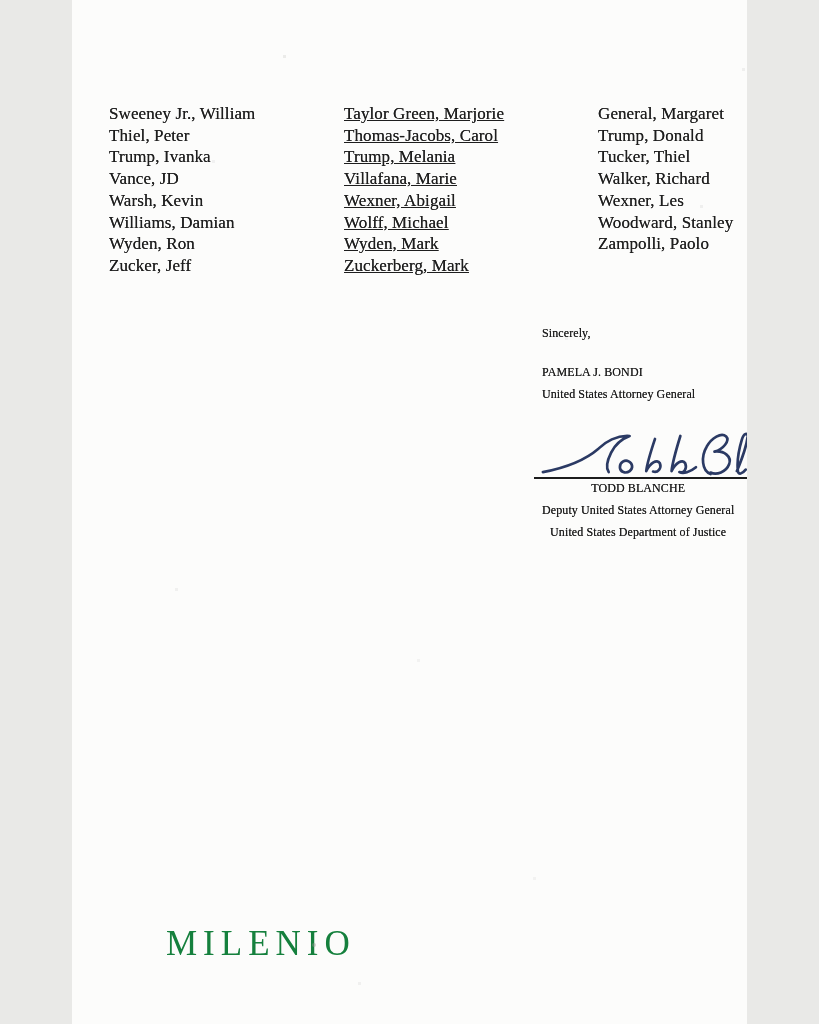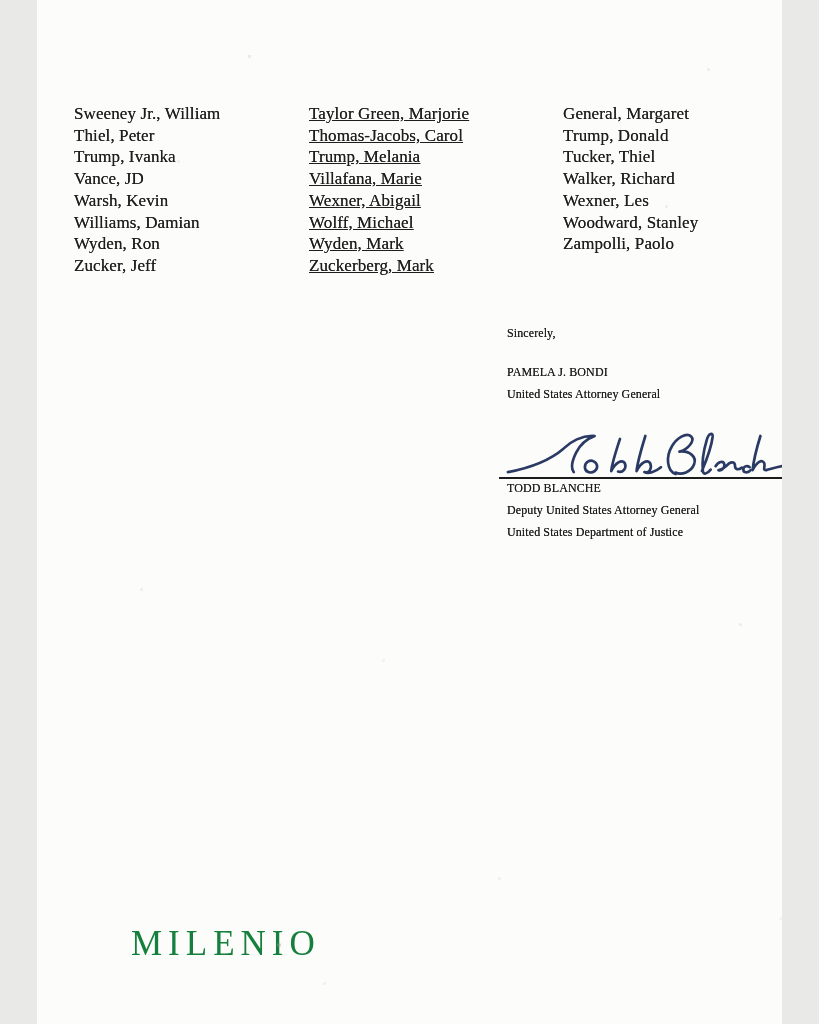--- a/index.html
+++ b/index.html
@@ -2,21 +2,21 @@
 <html><head>
 <meta charset="utf-8">
 <style>
   html, body {
     margin: 0;
     padding: 0;
     background: #e9e9e7;
   }
   .page {
     position: relative;
-    width: 745px;
+    width: 675px;
     height: 1024px;
     margin: 0 auto;
     background: #fcfcfb;
     overflow: hidden;
     font-family: "Liberation Serif", "DejaVu Serif", serif;
     color: #1e1e1e;
   }
   
   .speckles {
     position: absolute;
@@ -53,21 +53,21 @@
     position: absolute;
     left: 470px;
     font-size: 12px;
     line-height: 21.8px;
     letter-spacing: 0.1px;
     text-shadow: 0 0 0.45px rgba(25,25,25,0.85);
     white-space: nowrap;
   }
   .salutation { top: 323px; }
   .signer1 { top: 362px; }
-  .signer2 { top: 478px; }
+  .signer2 { top: 478px; text-align: center; }
 
   .signature-wrap {
     position: absolute;
     left: 462px;
     top: 428px;
     width: 322px;
     height: 49px;
     border-bottom: 2px solid #1c1c1c;
   }
   .signature-wrap svg {

